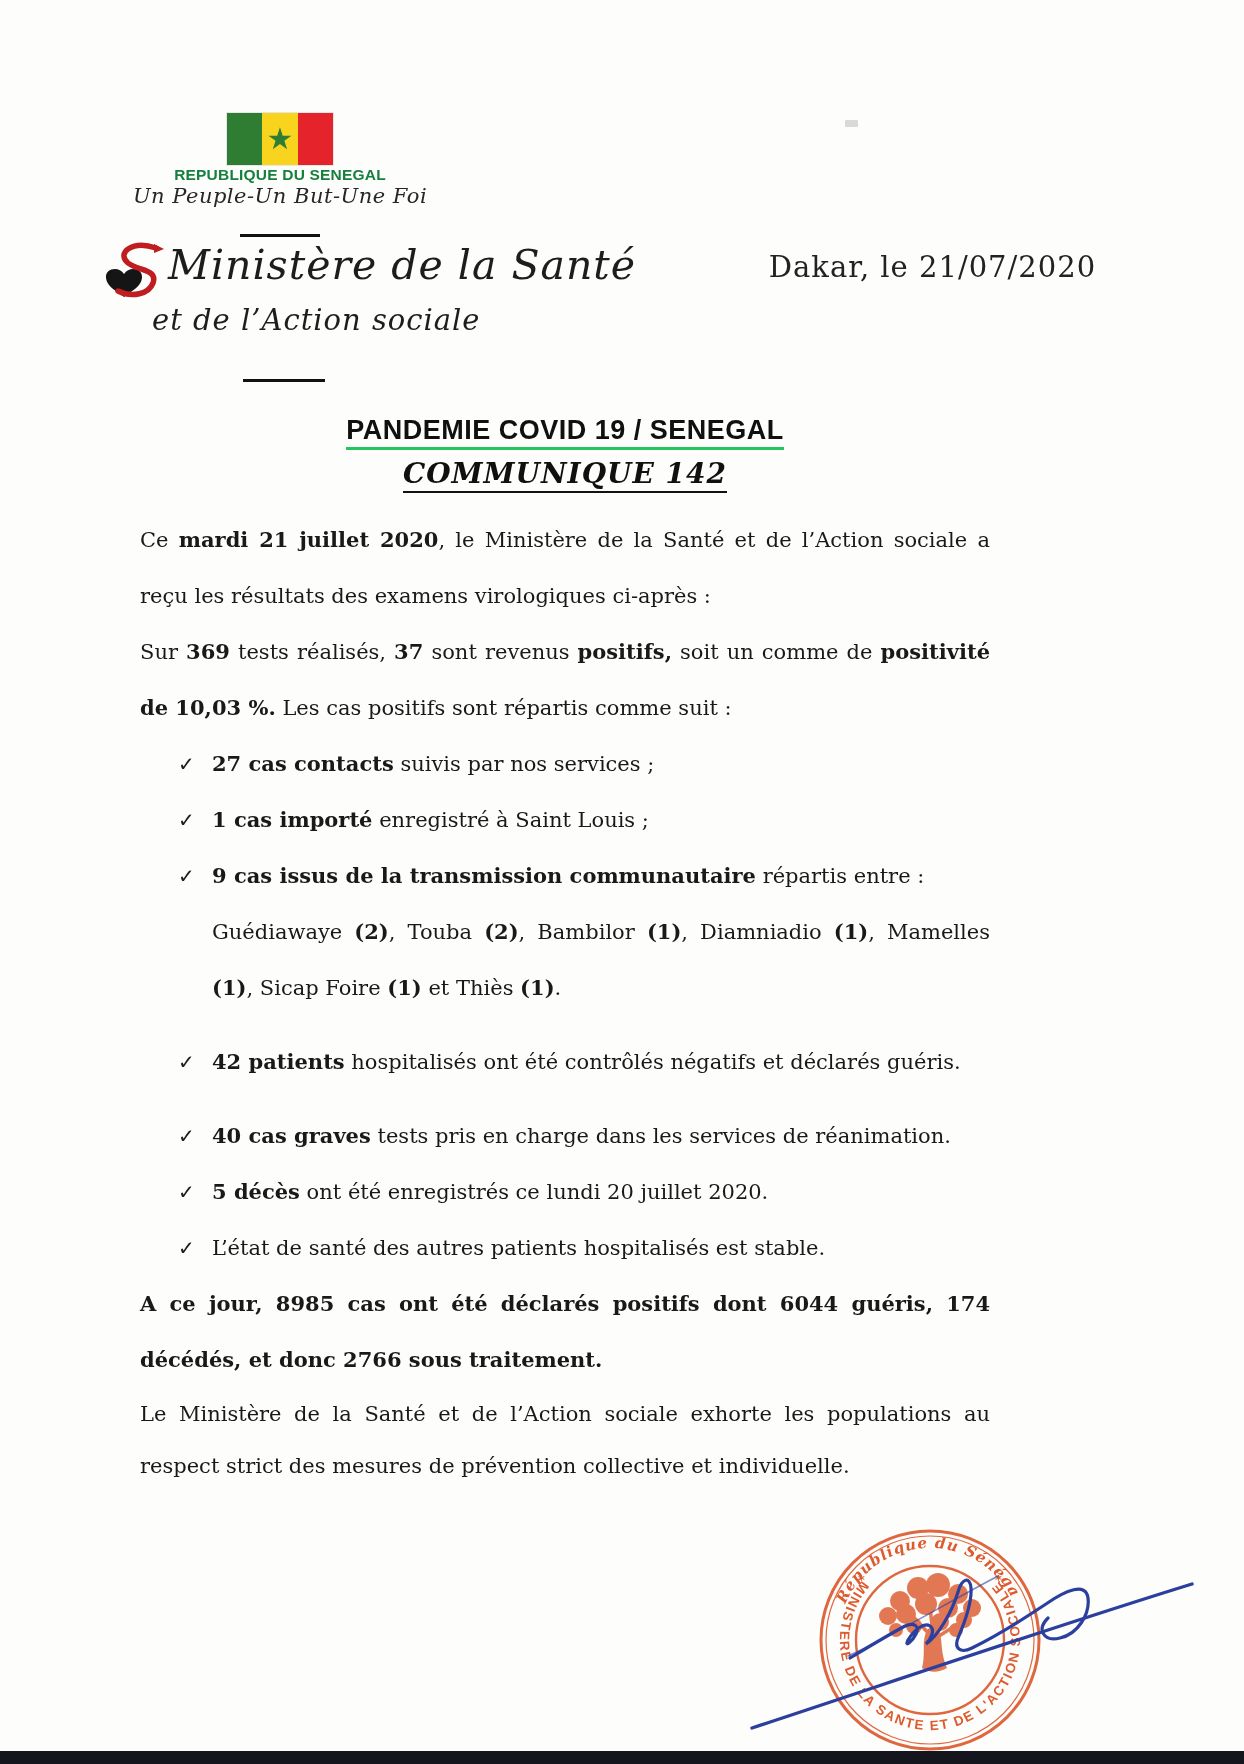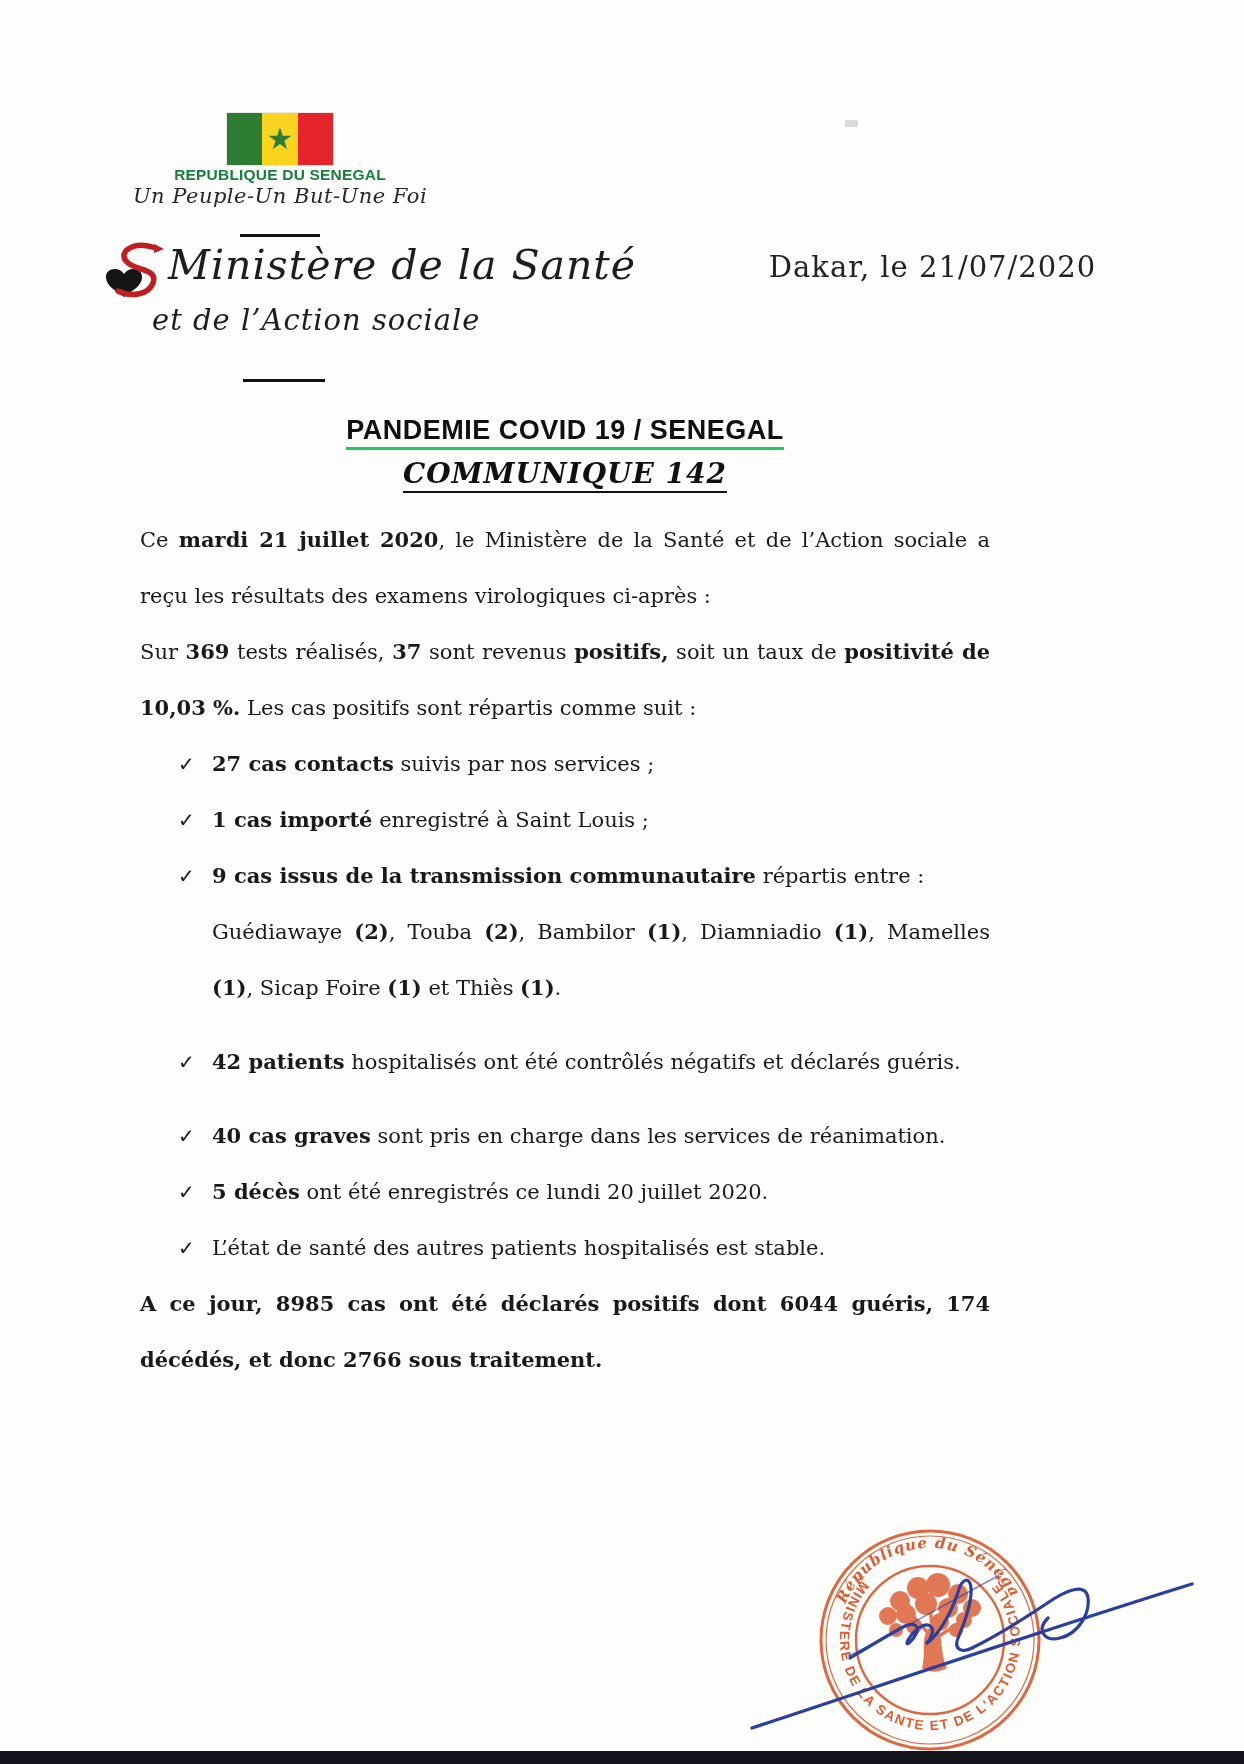--- a/index.html
+++ b/index.html
@@ -82,21 +82,21 @@
   <div class="dateline">Dakar, le 21/07/2020</div>
   <div class="rule rule2"></div>
 
   <div class="titles">
     <div><span class="t1">PANDEMIE COVID 19 / SENEGAL</span></div>
     <div><span class="t2">COMMUNIQUE 142</span></div>
   </div>
 
   <div class="bodytext">
     <p class="para"><span>Ce </span><span class="b">mardi 21 juillet 2020</span><span>, le Ministère de la Santé et de l’Action sociale a reçu les résultats des examens virologiques ci-après :</span></p>
-    <p class="para"><span>Sur </span><span class="b">369</span><span> tests réalisés, </span><span class="b">37</span><span> sont revenus </span><span class="b">positifs,</span><span> soit un taux de </span><span class="b">positivité de 10,03 %.</span><span> Les cas positifs sont répartis comme suit :</span></p>
+    <p class="para"><span>Sur </span><span class="b">369</span><span> tests réalisés, </span><span class="b">37</span><span> sont revenus </span><span class="b">positifs,</span><span> soit un comme de </span><span class="b">positivité de 10,03 %.</span><span> Les cas positifs sont répartis comme suit :</span></p>
 
     <ul class="bullets">
       <li>
         <span class="check">✓</span>
         <span class="btext"><span class="b">27 cas contacts</span><span> suivis par nos services ;</span></span>
       </li>
       <li>
         <span class="check">✓</span>
         <span class="btext"><span class="b">1 cas importé</span><span> enregistré à Saint Louis ;</span></span>
       </li>
@@ -108,33 +108,34 @@
 
     <p class="para locations"><span>Guédiawaye </span><span class="b">(2)</span><span>, Touba </span><span class="b">(2)</span><span>, Bambilor </span><span class="b">(1)</span><span>, Diamniadio </span><span class="b">(1)</span><span>, Mamelles </span><span class="b">(1)</span><span>, Sicap Foire </span><span class="b">(1)</span><span> et Thiès </span><span class="b">(1)</span><span>.</span></p>
 
     <ul class="bullets">
       <li class="gap">
         <span class="check">✓</span>
         <span class="btext"><span class="b">42 patients</span><span> hospitalisés ont été contrôlés négatifs et déclarés guéris.</span></span>
       </li>
       <li class="gap">
         <span class="check">✓</span>
-        <span class="btext"><span class="b">40 cas graves</span><span> sont pris en charge dans les services de réanimation.</span></span>
+        <span class="btext"><span class="b">40 cas graves</span><span> tests pris en charge dans les services de réanimation.</span></span>
       </li>
       <li>
         <span class="check">✓</span>
         <span class="btext"><span class="b">5 décès</span><span> ont été enregistrés ce lundi 20 juillet 2020.</span></span>
       </li>
       <li>
         <span class="check">✓</span>
         <span class="btext"><span>L’état de santé des autres patients hospitalisés est stable.</span></span>
       </li>
     </ul>
 
     <p class="para totals"><span class="b">A ce jour, 8985 cas ont été déclarés positifs dont 6044 guéris, 174 décédés, et donc 2766 sous traitement.</span></p>
+    <p class="para closing"><span>Le Ministère de la Santé et de l’Action sociale exhorte les populations au respect strict des mesures de prévention collective et individuelle.</span></p>
   </div>
 
   <div class="stamp-area">
     <svg viewBox="0 0 544 260">
       <g stroke="#dd5b2f" fill="none" opacity="0.92">
         <circle cx="230" cy="144" r="109" stroke-width="3"></circle>
         <circle cx="230" cy="144" r="104" stroke-width="1.2"></circle>
         <circle cx="230" cy="144" r="74" stroke-width="2.4"></circle>
       </g>
       <defs>

